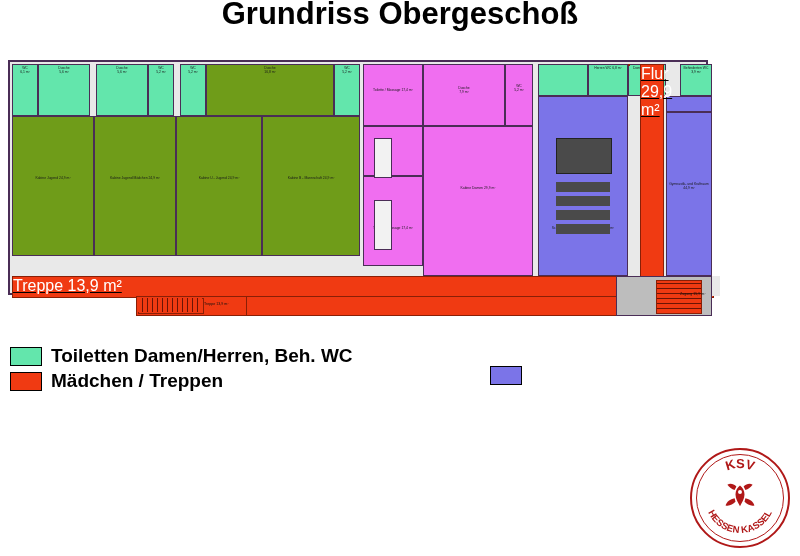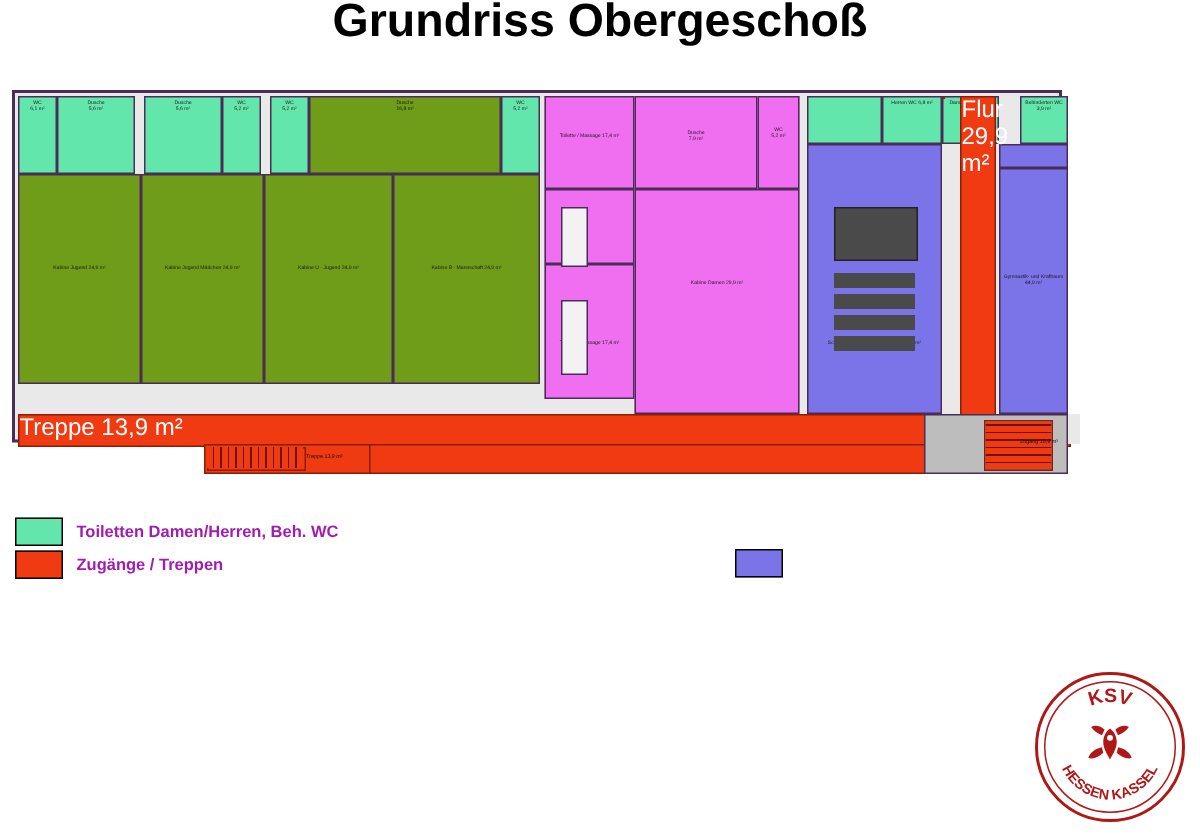--- a/index.html
+++ b/index.html
@@ -18,26 +18,26 @@
     display:block;width:100%;text-align:center;line-height:1.15;
     font-size:3.4px;color:#1a1a1a;font-family:"Liberation Sans", sans-serif;
   }
   .rm .lbl{margin-top:2px;}
   .green{background:#6f9c19;}
   .pink{background:#f06ef0;}
   .mint{background:#63e6ac;}
   .blue{background:#7b74e8;}
   .white{background:#ffffff;}
   .grey{background:#b9b9b9;}
-  .corr{background:#f03a12;border:1px solid #8a1f06;}
+  .corr{background:#f03a12;border:1px solid #8a1f06;text-decoration:underline;}
   
   .legend{position:absolute;left:10px;top:345px;}
   .leg-row{display:flex;align-items:center;margin-bottom:3px;}
   .sw{width:30px;height:17px;border:1px solid #000;margin-right:9px;}
-  .leg-txt{font-size:11px;font-weight:bold;color:#a21caf;}
+  .leg-txt{font-size:19px;font-weight:bold;color:#000000;}
   .legend2{position:absolute;left:490px;top:365px;display:flex;align-items:flex-start;}
   .legend2 .sw{margin-top:1px;}
   .leg2-txt{font-size:14.5px;font-weight:bold;color:#000;line-height:1.35;}
   
   .logo{
     position:absolute;right:10px;bottom:8px;width:96px;height:96px;border-radius:50%;
     background:#fff;border:2px solid #b01818;
   }
   .logo .ring{
     position:absolute;left:4px;top:4px;right:4px;bottom:4px;border-radius:50%;
@@ -162,21 +162,21 @@
   <div class="rm white" style="left:704px;top:226px;width:8px;height:20px;background:#e9e9e9;border:none;"></div>
 </div>
 
 <div class="legend">
   <div class="leg-row">
     <div class="sw" style="background:#63e6ac;"></div>
     <div class="leg-txt">Toiletten Damen/Herren, Beh. WC</div>
   </div>
   <div class="leg-row">
     <div class="sw" style="background:#f03a12;"></div>
-    <div class="leg-txt">Zugänge / Treppen</div>
+    <div class="leg-txt">Mädchen / Treppen</div>
   </div>
 </div>
 
 <div class="legend2">
   <div class="sw" style="background:#7b74e8;"></div>
   <div class="leg2-txt">
   </div>
 </div>
 
 <div class="logo">

